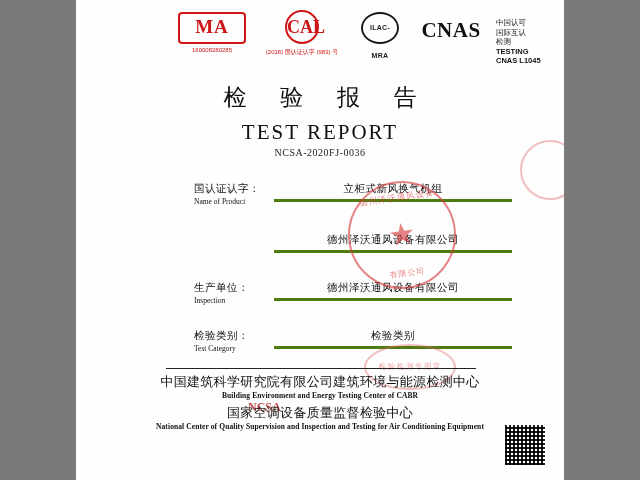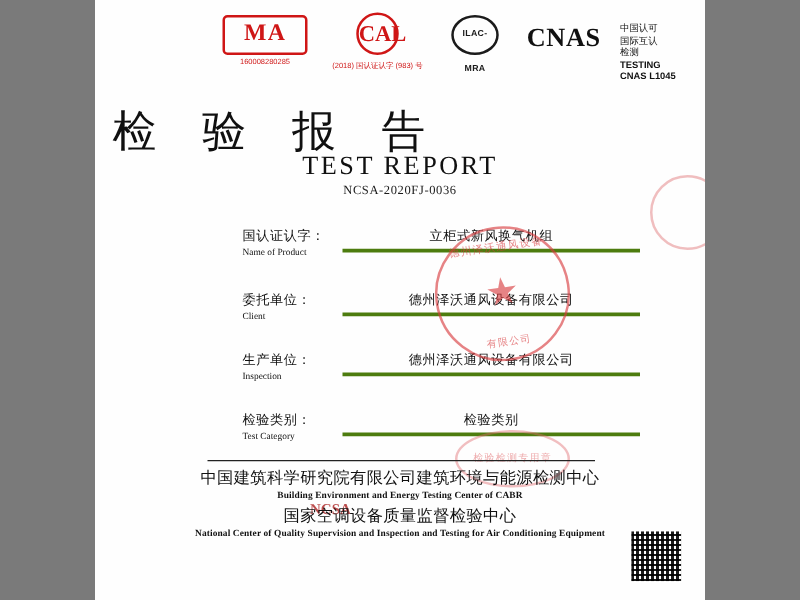--- a/index.html
+++ b/index.html
@@ -125,22 +125,22 @@
     font-weight: bold;
     color: #111;
     font-family: "Liberation Sans", sans-serif;
     display: block;
   }
 
   
   #title-cn {
     position: absolute;
     top: 82px; left: 0; width: 488px;
-    text-align: left;
-    font-size: 35px;
+    text-align: center;
+    font-size: 23px;
     letter-spacing: 14px;
     text-indent: 14px;
     color: #101010;
     font-family: "Liberation Serif", serif;
   }
   #title-en {
     position: absolute;
     top: 120px; left: 0; width: 488px;
     text-align: center;
     font-size: 21px;
@@ -343,24 +343,20 @@
 
   <div class="field" id="field-product">
     <div class="label">
       <span class="l-cn">国认证认字：</span>
       <span class="l-en">Name of Product</span>
     </div>
     <div class="value">立柜式新风换气机组</div>
   </div>
 
   <div class="field" id="field-client">
-    <div class="label">
-      <span class="l-cn">委托单位：</span>
-      <span class="l-en">Client</span>
-    </div>
     <div class="value">德州泽沃通风设备有限公司</div>
   </div>
 
   <div class="field" id="field-manu">
     <div class="label">
       <span class="l-cn">生产单位：</span>
       <span class="l-en">Inspection</span>
     </div>
     <div class="value">德州泽沃通风设备有限公司</div>
   </div>

